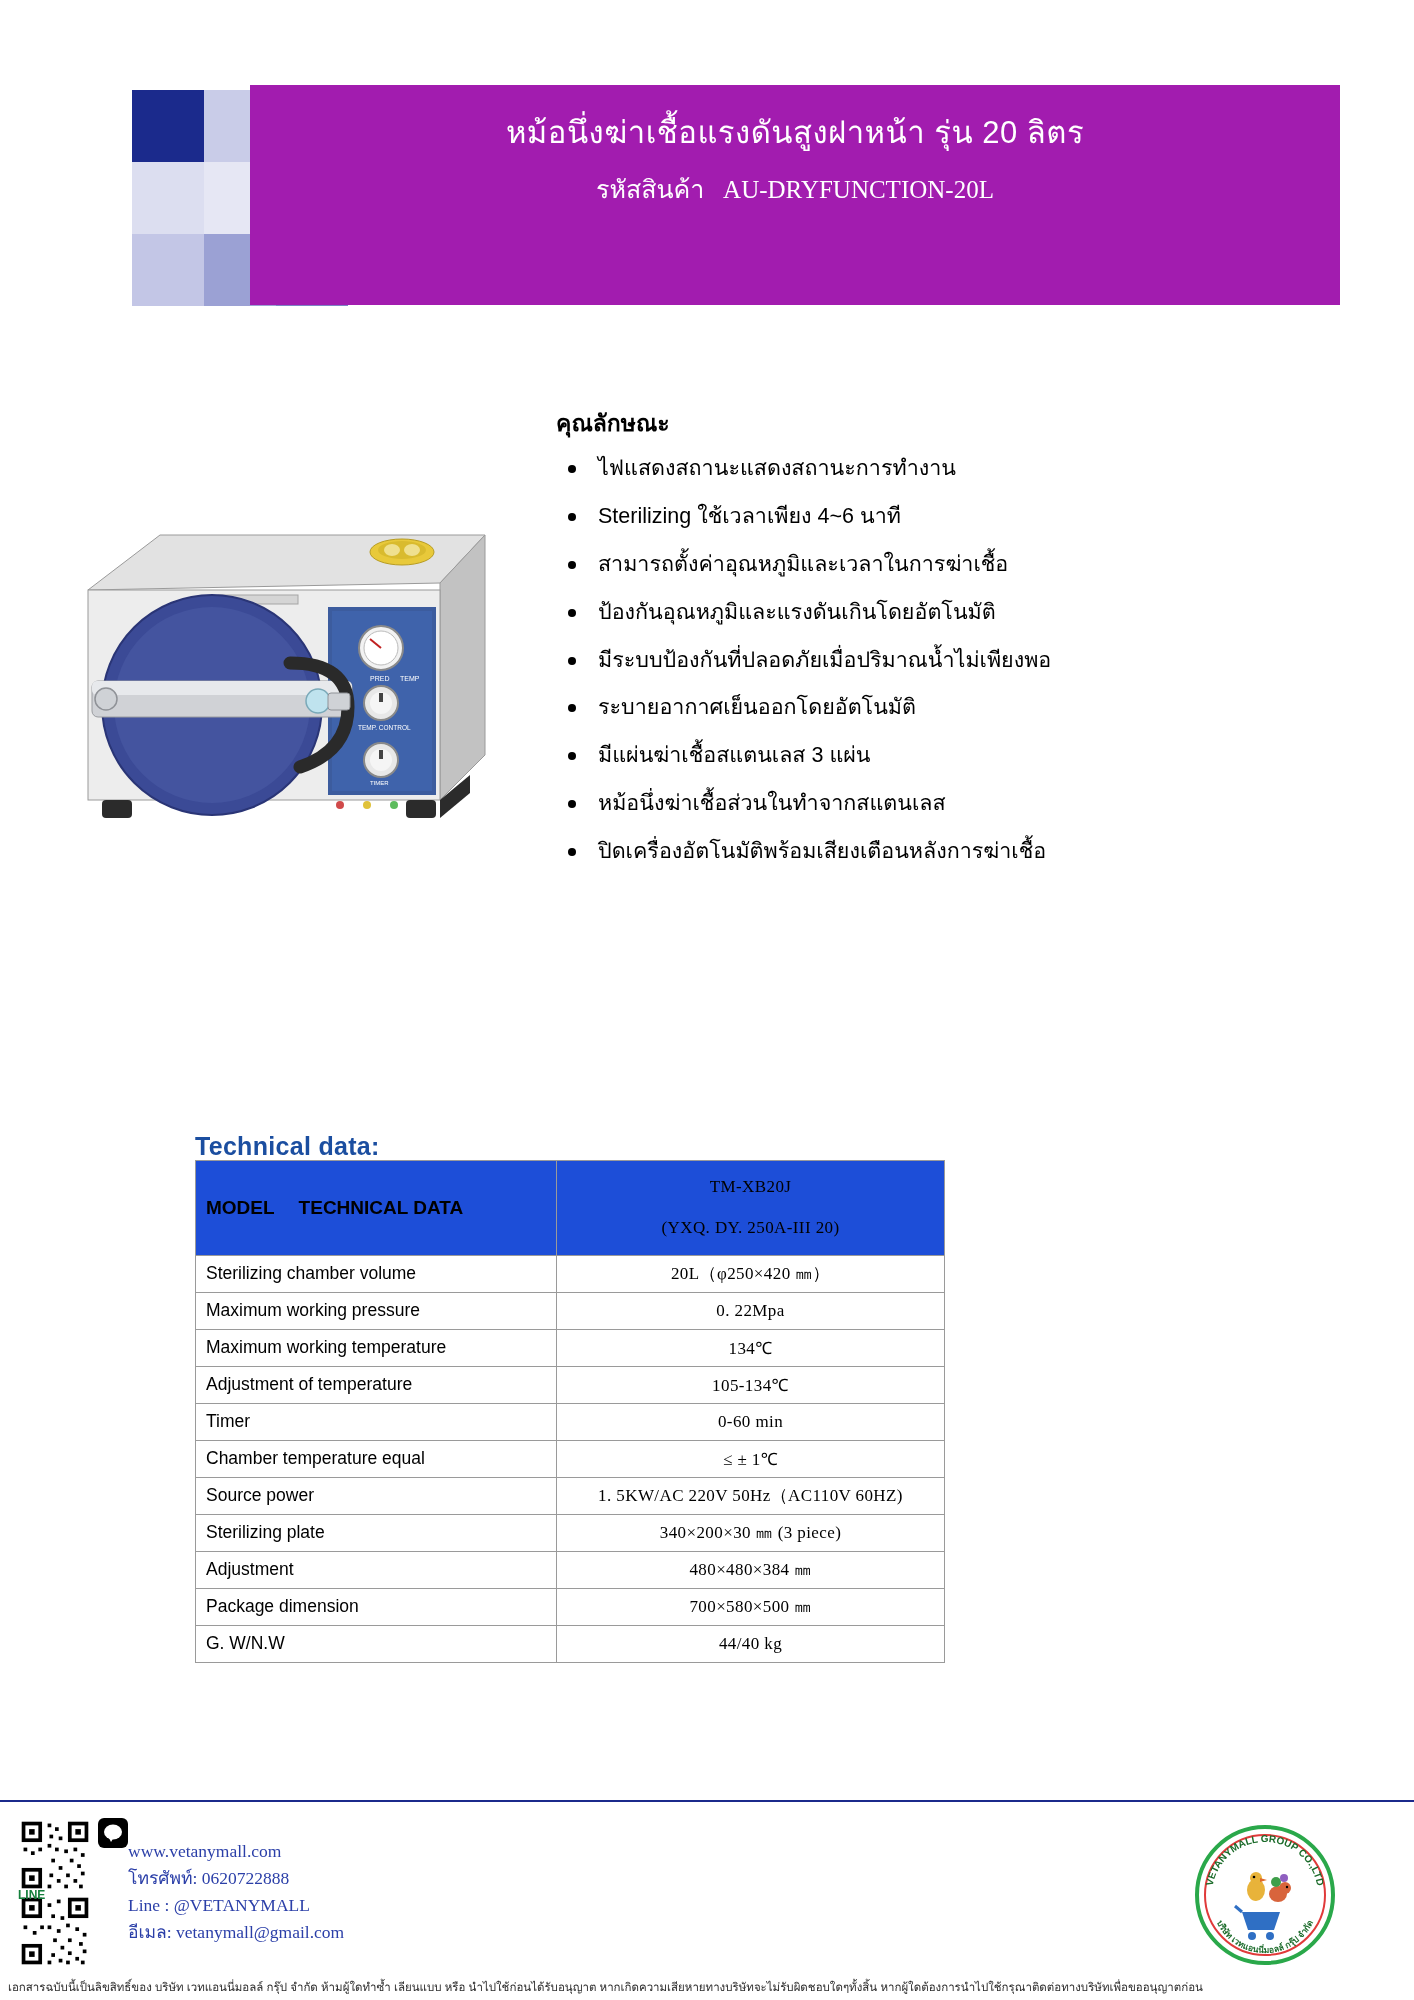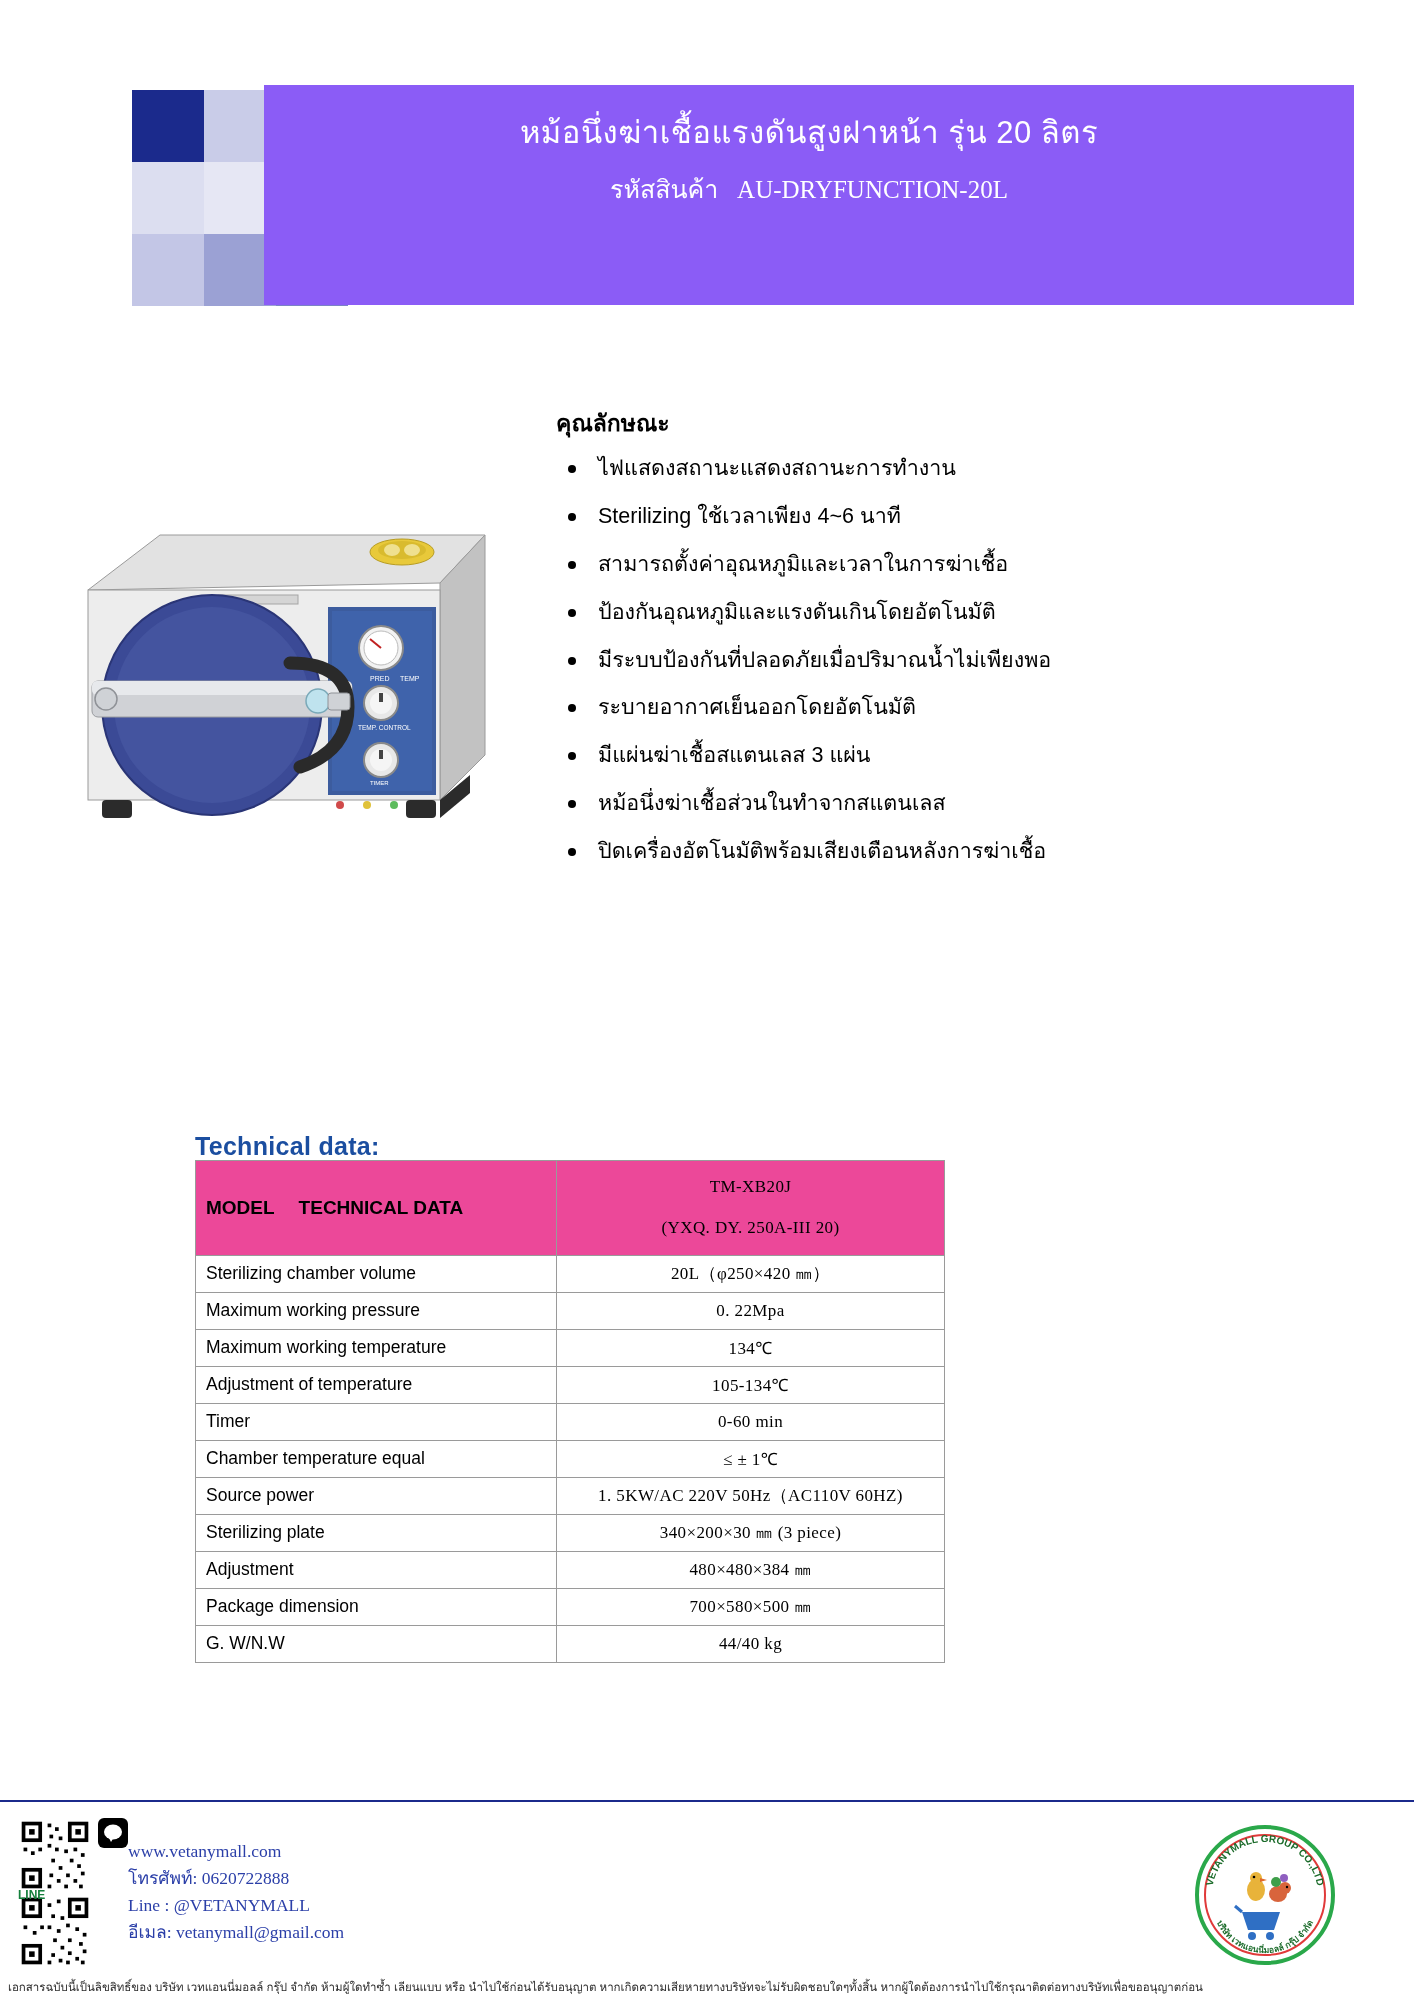--- a/index.html
+++ b/index.html
@@ -26,25 +26,25 @@
   .hdr-squares {
     position: absolute;
     left: 0;
     top: 0;
     width: 340px;
     height: 280px;
   }
   .sq { position: absolute; }
   .hdr-bar {
     position: absolute;
-    left: 202px;
+    left: 188px;
     top: 25px;
     width: 1090px;
     height: 220px;
-    background: #8b5cf6;
+    background: #a21caf;
   }
   .hdr-inner {
     position: absolute;
     left: 0; top: 0; right: 0; bottom: 0;
     color: #ffffff;
     text-align: center;
   }
   .hdr-thai {
     margin-top: 22px;
     font-size: 31px;
@@ -140,21 +140,21 @@
     width: 340px;
     font-family: "Liberation Sans", sans-serif;
   }
   table.tech td.right {
     text-align: center;
     font-family: "Liberation Serif", serif;
     font-size: 17px;
     letter-spacing: 0.4px;
   }
   table.tech tr.head td {
-    background: #ec4899;
+    background: #1d4ed8;
     font-weight: bold;
     height: 44px;
   }
   table.tech tr.head td.left {
     font-size: 19px;
     vertical-align: middle;
   }
   table.tech tr.head td.right {
     font-weight: normal;
     font-size: 17px;

